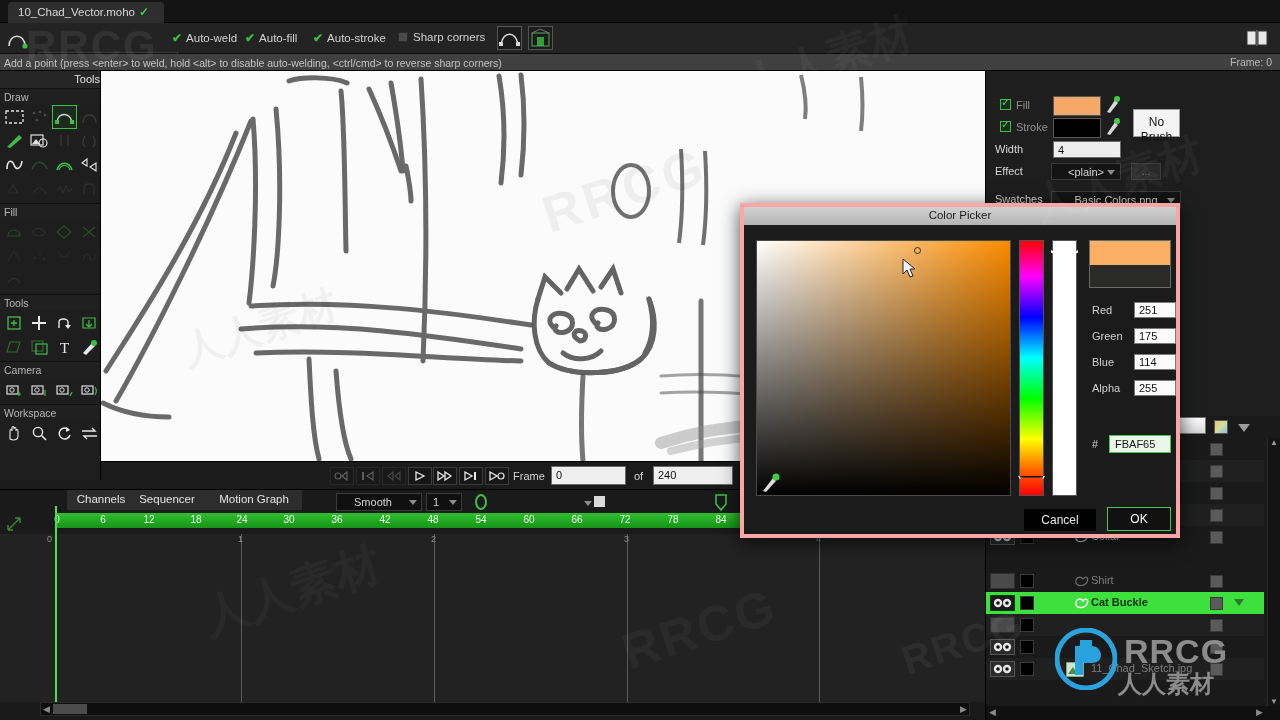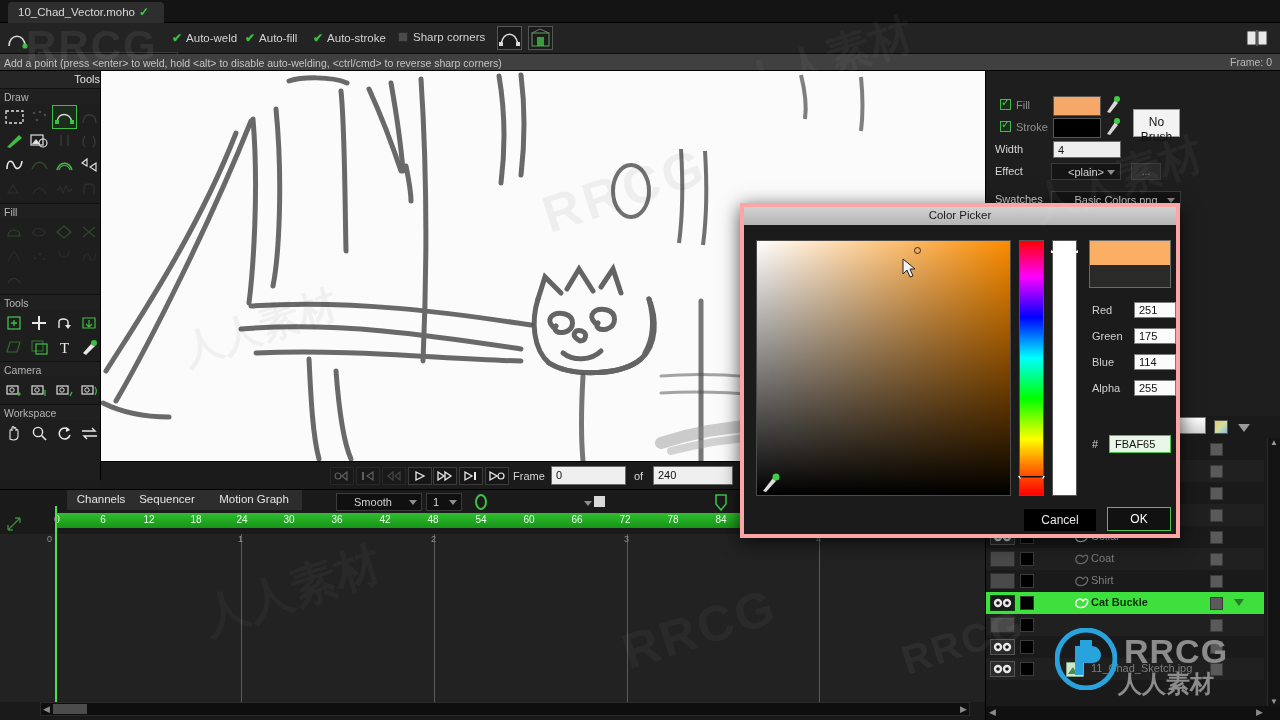--- a/index.html
+++ b/index.html
@@ -766,29 +766,20 @@
             <circle cx="16" cy="7" r="1.8" fill="#111"></circle>
           </svg></div>
       <div class="lcolor"></div>
       <div class="shapeic"><svg width="16" height="14">
             <path d="M2 9 C1 4,6 1,9 5 C12 1,15 4,13 8 C11 12,4 13,2 9z" fill="none" stroke="#cfcfcf" stroke-width="1.2"></path>
           </svg></div>
       <div class="lname">Collar</div>
       <div class="lsq"></div>
     </div>
 
-    <div class="lrow alt" style="top:132px;">
-      <div class="eyeoff"></div>
-      <div class="lcolor"></div>
-      <div class="shapeic"><svg width="16" height="14">
-            <path d="M2 9 C1 4,6 1,9 5 C12 1,15 4,13 8 C11 12,4 13,2 9z" fill="none" stroke="#6d6d6d" stroke-width="1.2"></path>
-          </svg></div>
-      <div class="lname dim">Coat</div>
-      <div class="lsq"></div>
-    </div>
 
     <div class="lrow sel" style="top:176px;">
       <div class="eye" style="background:#1a1a1a;border-color:#0d3a0d;"><svg width="23" height="14">
             <circle cx="7" cy="7" r="4.2" fill="#e8e8e8"></circle>
             <circle cx="7" cy="7" r="1.8" fill="#111"></circle>
             <circle cx="16" cy="7" r="4.2" fill="#e8e8e8"></circle>
             <circle cx="16" cy="7" r="1.8" fill="#111"></circle>
           </svg></div>
       <div class="lcolor"></div>
       <div class="shapeic"><svg width="16" height="14">

